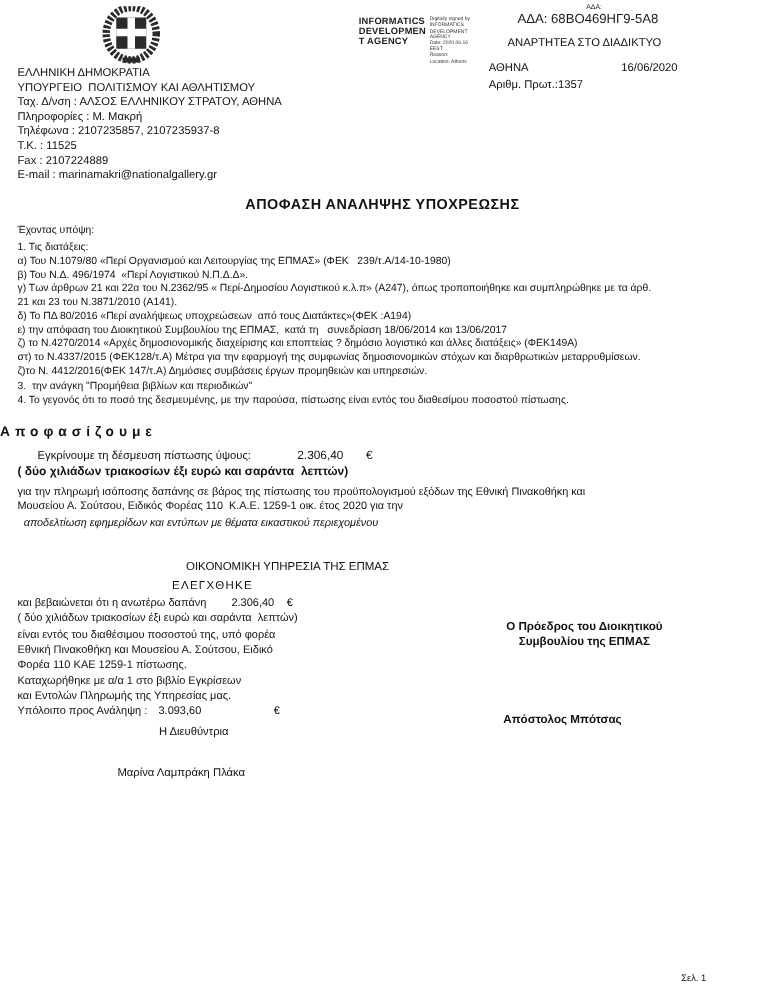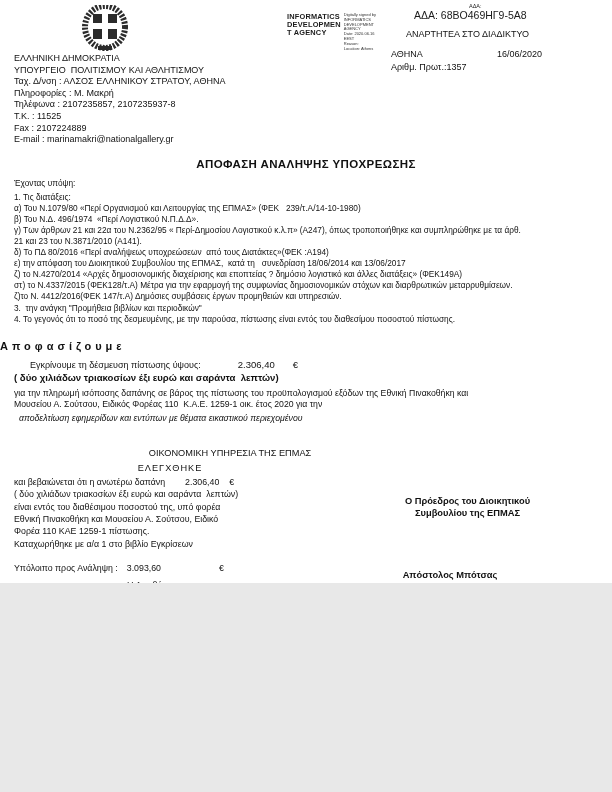--- a/index.html
+++ b/index.html
@@ -1,17 +1,17 @@
 <!DOCTYPE html>
 <html lang="el"><head>
 <meta charset="utf-8">
 <style>
   html,body{margin:0;padding:0;background:#e8e8e8;}
   .page{
-    position:relative;width:612px;height:583px;margin:0 auto;
+    position:relative;width:612px;height:792px;margin:0 auto;
     background:#ffffff;color:#111;
     font-family:"Liberation Sans", sans-serif;
     overflow:hidden;
   }
   .abs{position:absolute;}
   .pre{white-space:pre;}
 
   
   .emblem{left:76px;top:5px;width:58px;height:46px;}
 
@@ -149,20 +149,21 @@
   <div class="abs finance-checked">ΕΛΕΓΧΘΗΚΕ</div>
   <div class="abs certify-row">
     <span>και βεβαιώνεται ότι η ανωτέρω  δαπάνη</span><span class="amount">2.306,40</span><span class="cur">€</span>
   </div>
   <div class="abs finance-words pre">( δύο χιλιάδων τριακοσίων έξι ευρώ και σαράντα  λεπτών)</div>
   <div class="abs finance-lines">
     <div class="pre">είναι εντός του διαθέσιμου ποσοστού της, υπό φορέα</div>
     <div class="pre">Εθνική Πινακοθήκη και Μουσείου Α. Σούτσου, Ειδικό</div>
     <div class="pre">Φορέα 110 ΚΑΕ 1259-1 πίστωσης.</div>
     <div class="pre">Καταχωρήθηκε με α/α 1 στο βιβλίο Εγκρίσεων</div>
+    <div class="pre">και Εντολών Πληρωμής της Υπηρεσίας μας.</div>
   </div>
   <div class="abs balance-row">
     <span>Υπόλοιπο προς Ανάληψη :</span><span class="amount">3.093,60</span><span class="cur">€</span>
   </div>
 
   <div class="abs sig-left-title">Η Διευθύντρια</div>
   <div class="abs sig-left-name">Μαρίνα Λαμπράκη Πλάκα</div>
   <div class="abs sig-right">
     <div>Ο Πρόεδρος του Διοικητικού</div>
     <div>Συμβουλίου της ΕΠΜΑΣ</div>

